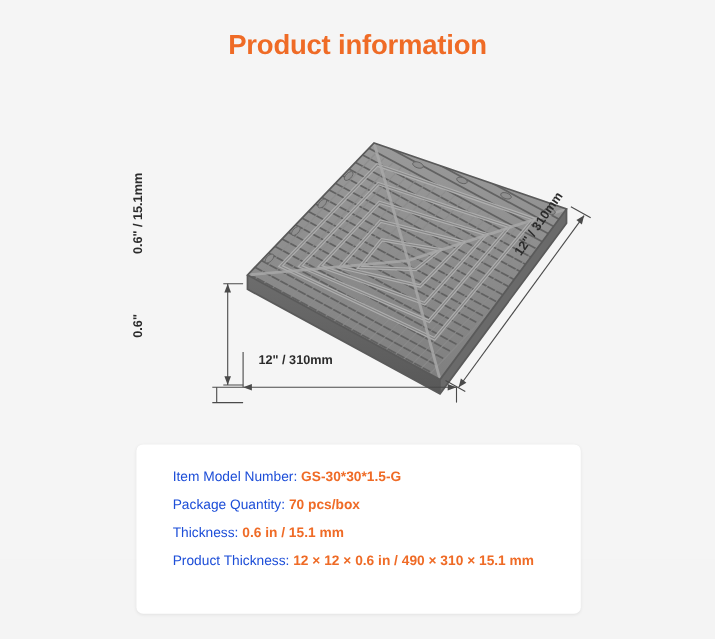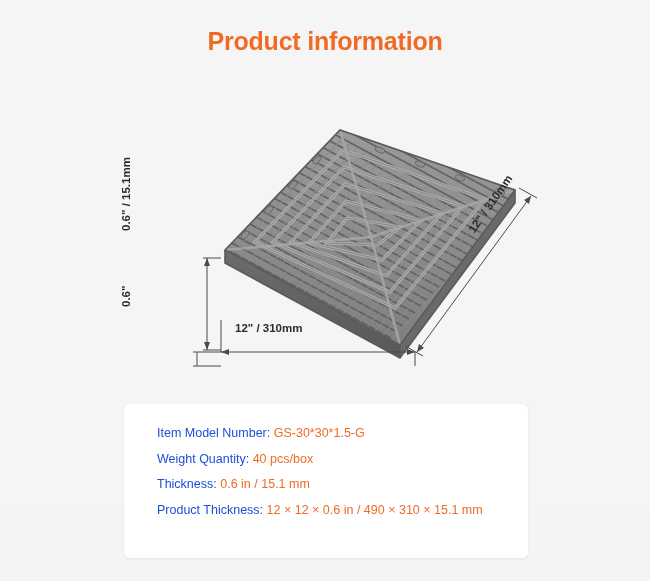--- a/index.html
+++ b/index.html
@@ -92,21 +92,21 @@
     top: 22px;
     right: 14px;
   }
   .spec-row {
     font-size: 12.5px;
     color: #3d3d3d;
     margin-bottom: 11.5px;
     white-space: nowrap;
   }
   .spec-row .k { color: #1d4ed8; }
-  .spec-row .v { color: #ef6b26; font-weight: normal; }
+  .spec-row .v { color: #ef6b26; font-weight: bold; }
 </style>
 </head>
 <body>
 
 <div class="page">
 
   <div class="title">Product information</div>
 
   <div class="illus">
     <svg width="460" height="300" viewBox="0 0 460 300" xmlns="http://www.w3.org/2000/svg">
@@ -253,22 +253,22 @@
   <div class="dim-label dim-left-a">0.6" / 15.1mm</div>
   <div class="dim-label dim-left-b">0.6"</div>
 
   <div class="card">
     <div class="spec-list">
       <div class="spec-row">
         <span class="k">Item Model Number:</span>
         <span class="v">GS-30*30*1.5-G</span>
       </div>
       <div class="spec-row">
-        <span class="k">Weight Quantity:</span>
-        <span class="v">40 pcs/box</span>
+        <span class="k">Package Quantity:</span>
+        <span class="v">70 pcs/box</span>
       </div>
       <div class="spec-row">
         <span class="k">Thickness:</span>
         <span class="v">0.6 in / 15.1 mm</span>
       </div>
       <div class="spec-row">
         <span class="k">Product Thickness:</span>
         <span class="v">12 × 12 × 0.6 in / 490 × 310 × 15.1 mm</span>
       </div>
     </div>

